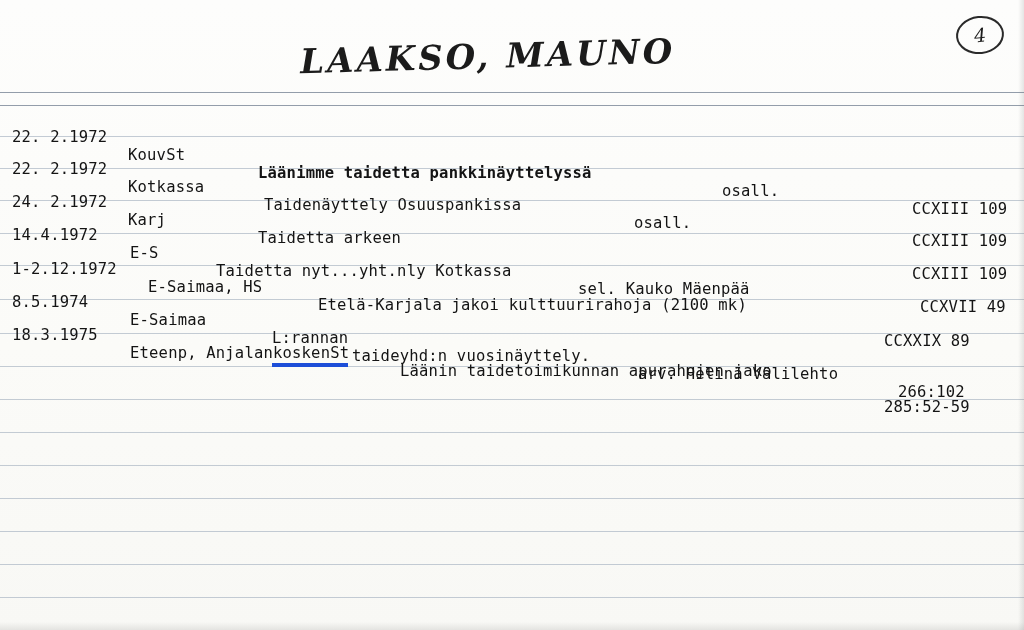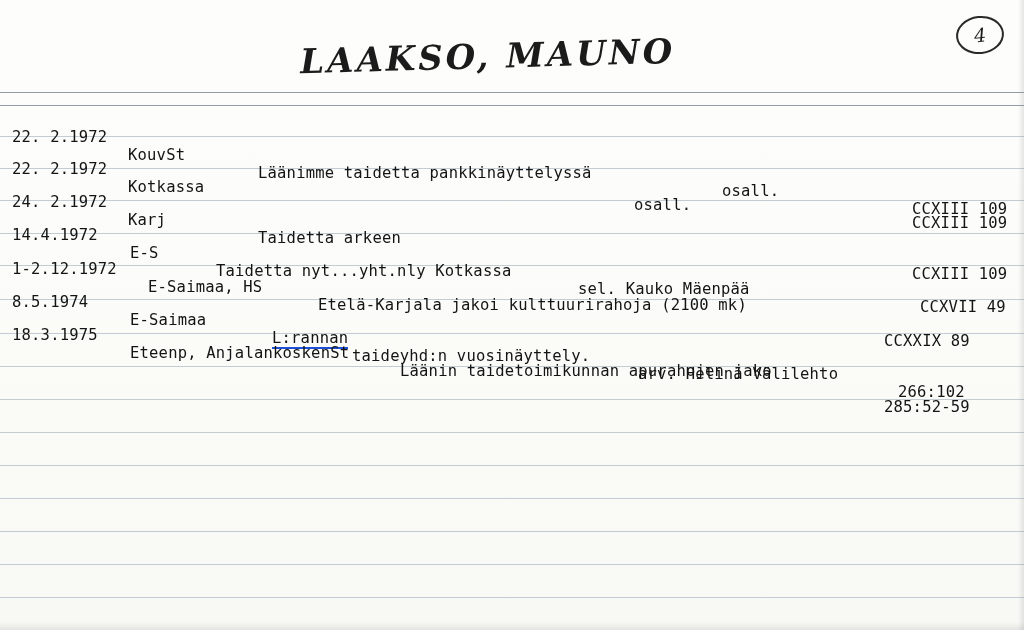--- a/index.html
+++ b/index.html
@@ -104,22 +104,22 @@
   .entry .desc {
     position: absolute;
   }
   .entry .note {
     position: absolute;
   }
   .entry .ref {
     position: absolute;
   }
   .underline {
-    border-bottom: 2px solid #1d4ed8;
-    padding-bottom: 0px;
+    border-bottom: 4px solid #1d4ed8;
+    padding-bottom: 16px;
   }
 </style>
 </head>
 <body>
 
 <div id="card">
   <div id="paper-tint"></div>
 
   <div class="rule strong" style="top:92px;"></div>
   <div class="rule strong" style="top:105px;"></div>
@@ -142,28 +142,29 @@
   <div id="right-edge"></div>
   <div id="bottom-edge"></div>
 
   <div id="title">LAAKSO, MAUNO</div>
 
   <div id="page-number">4</div>
 
   <div class="entry" style="top:110px;">
     <span class="date">22. 2.1972</span>
     <span class="source" style="left:128px;">KouvSt</span>
-    <span class="desc" style="left:258px;">Läänimme taidetta pankkinäyttelyssä</span>
+    <span class="desc" style="left:258px;font-weight:bold;">Läänimme taidetta pankkinäyttelyssä</span>
     <span class="note" style="left:722px;">osall.</span>
     <span class="ref" style="left:912px;">CCXIII 109</span>
   </div>
 
   <div class="entry" style="top:142px;">
     <span class="date">22. 2.1972</span>
     <span class="source" style="left:128px;">Kotkassa</span>
+    <span class="desc" style="left:264px;">Taidenäyttely Osuuspankissa</span>
     <span class="note" style="left:634px;">osall.</span>
     <span class="ref" style="left:912px;">CCXIII 109</span>
   </div>
 
   <div class="entry" style="top:175px;">
     <span class="date">24. 2.1972</span>
     <span class="source" style="left:128px;">Karj</span>
     <span class="desc" style="left:258px;">Taidetta arkeen</span>
     <span class="note" style="left:722px;"></span>
     <span class="ref" style="left:912px;">CCXIII 109</span>

